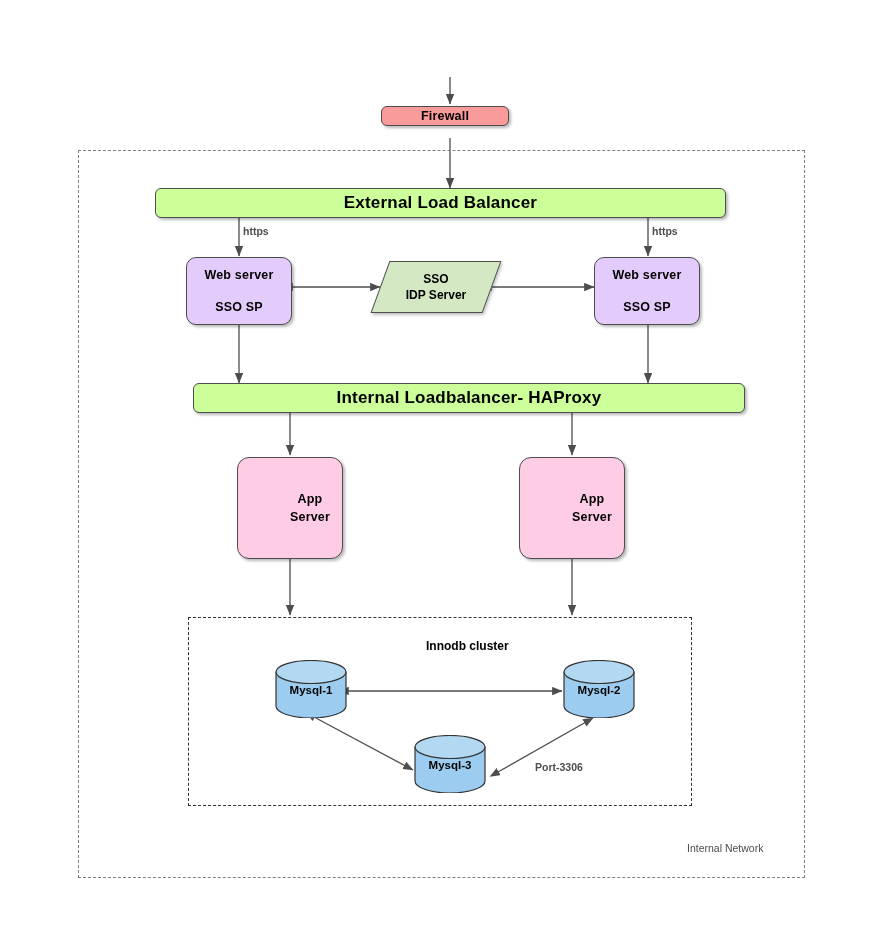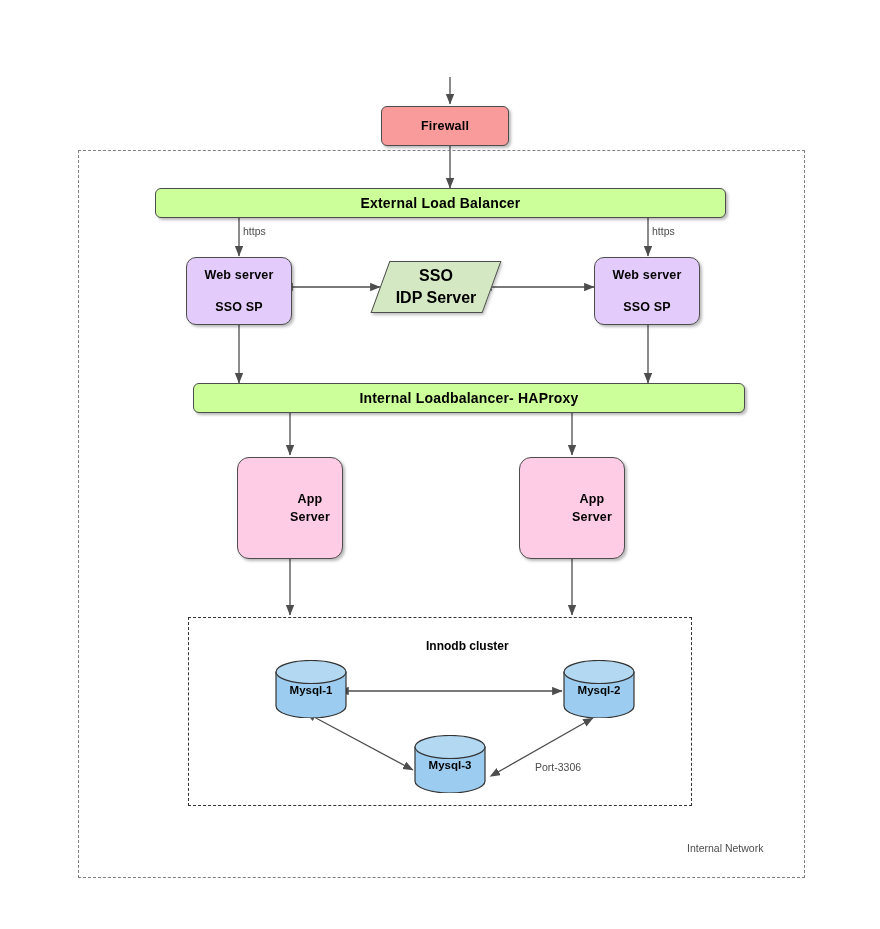--- a/index.html
+++ b/index.html
@@ -49,21 +49,21 @@
     box-shadow: 2px 2px 3px rgba(0,0,0,0.28);
     font-size: 12.5px;
   }
 
   
   .lb {
     background: #ccff99;
     border: 1px solid #4d4d4d;
     border-radius: 6px;
     box-shadow: 2px 2px 3px rgba(0,0,0,0.28);
-    font-size: 14px;
+    font-size: 17px;
   }
 
   
   .webserver {
     background: #e3ccfb;
     border: 1px solid #4d4d4d;
     border-radius: 10px;
     box-shadow: 2px 2px 3px rgba(0,0,0,0.28);
     font-size: 12.5px;
     gap: 13px;
@@ -93,21 +93,21 @@
     transform: skewX(-20deg);
     box-shadow: 2px 2px 3px rgba(0,0,0,0.25);
   }
   .idp-text {
     position: absolute;
     inset: 0;
     display: flex;
     flex-direction: column;
     align-items: center;
     justify-content: center;
-    font-size: 16px;
+    font-size: 12px;
     font-weight: bold;
     color: #000;
     line-height: 1.35;
   }
 
   
   .cloud-wrap {
     position: absolute;
     width: 86px;
     height: 52px;
@@ -148,21 +148,21 @@
   }
   .dashed-box.inner {
     border: 1px dashed #333333;
   }
 
   
   .edge-label {
     position: absolute;
     font-size: 10.5px;
     color: #4d4d4d;
-    font-weight: normal;
+    font-weight: bold;
     white-space: nowrap;
   }
   .zone-label {
     position: absolute;
     font-size: 10.5px;
     color: #4d4d4d;
     white-space: nowrap;
   }
   .cluster-title {
     position: absolute;
@@ -219,21 +219,21 @@
 
   <div class="dashed-box" style="left:78px; top:150px; width:727px; height:728px;"></div>
 
   <div class="dashed-box inner" style="left:188px; top:617px; width:504px; height:189px;"></div>
 
   <div class="zone-label" style="left:687px; top:842px;">Internal Network</div>
 
   <div class="cluster-title" style="left:406px; top:639px;padding-left:20px;">Innodb cluster</div>
 
 
-  <div class="node firewall" style="left:381px; top:106px; width:128px; height:40px;">
+  <div class="node firewall" style="left:381px; top:106px; width:128px; height:20px;">
     <span class="node-label">Firewall</span>
   </div>
 
   <div class="node lb" style="left:155px; top:188px; width:571px; height:30px;">
     <span class="node-label">External Load Balancer</span>
   </div>
 
   <div class="edge-label" style="left:243px; top:225px;">https</div>
   <div class="edge-label" style="left:652px; top:225px;">https</div>
 

